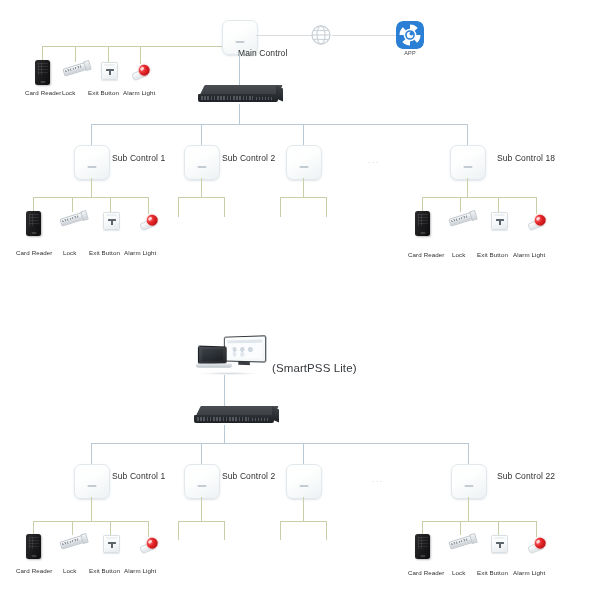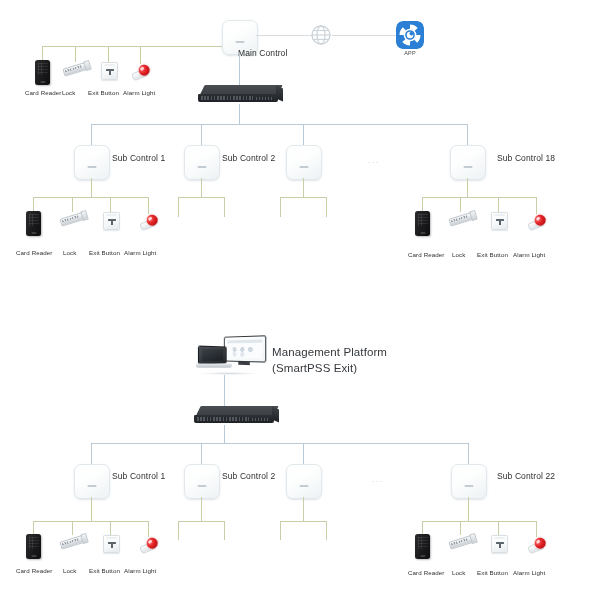--- a/index.html
+++ b/index.html
@@ -431,22 +431,21 @@
     </span>
     <span class="lap">
       <span class="lid">
           <span class="lidscr"></span>
         </span>
       <span class="deck"></span>
     </span>
     <span class="shadow"></span>
   </div>
 
-  <div class="lbl plat" style="left:272px; top:345px;">Management Platform</div>
-  <div class="lbl plat" style="left:272px; top:361px;">(SmartPSS Exit)</div>
+  <div class="lbl plat" style="left:272px; top:361px;">(SmartPSS Lite)</div>
 
   <div class="line v abs" style="left:224px; top:375px; height:32px;"></div>
 
   <div class="switch" style="left:194px; top:406px;">
     <span class="top"></span>
       <span class="side"></span>
       <span class="face"></span>
     <span class="ports"></span>
       <span class="leds"></span>
   </div>

